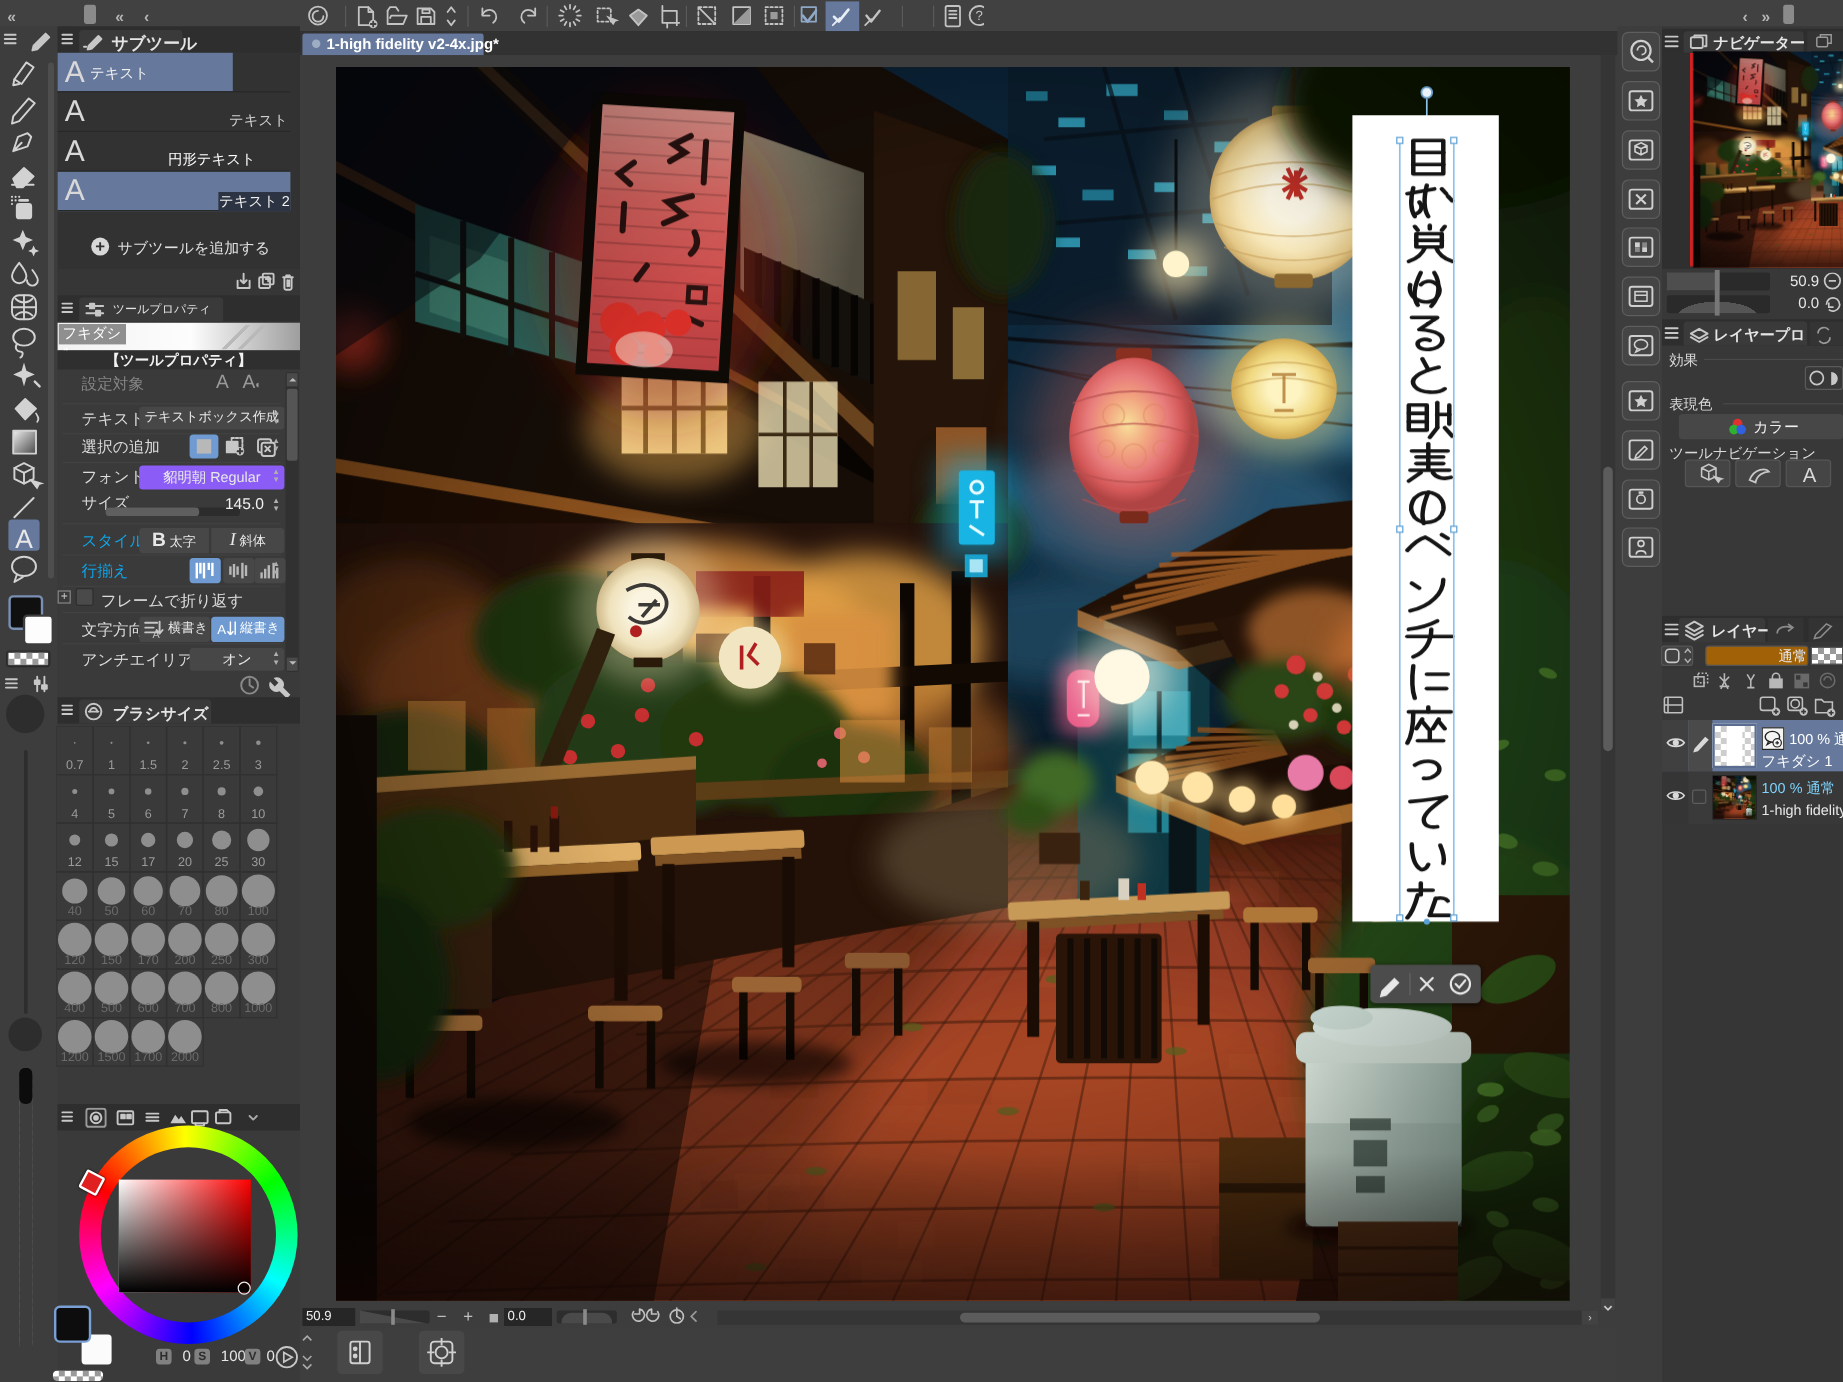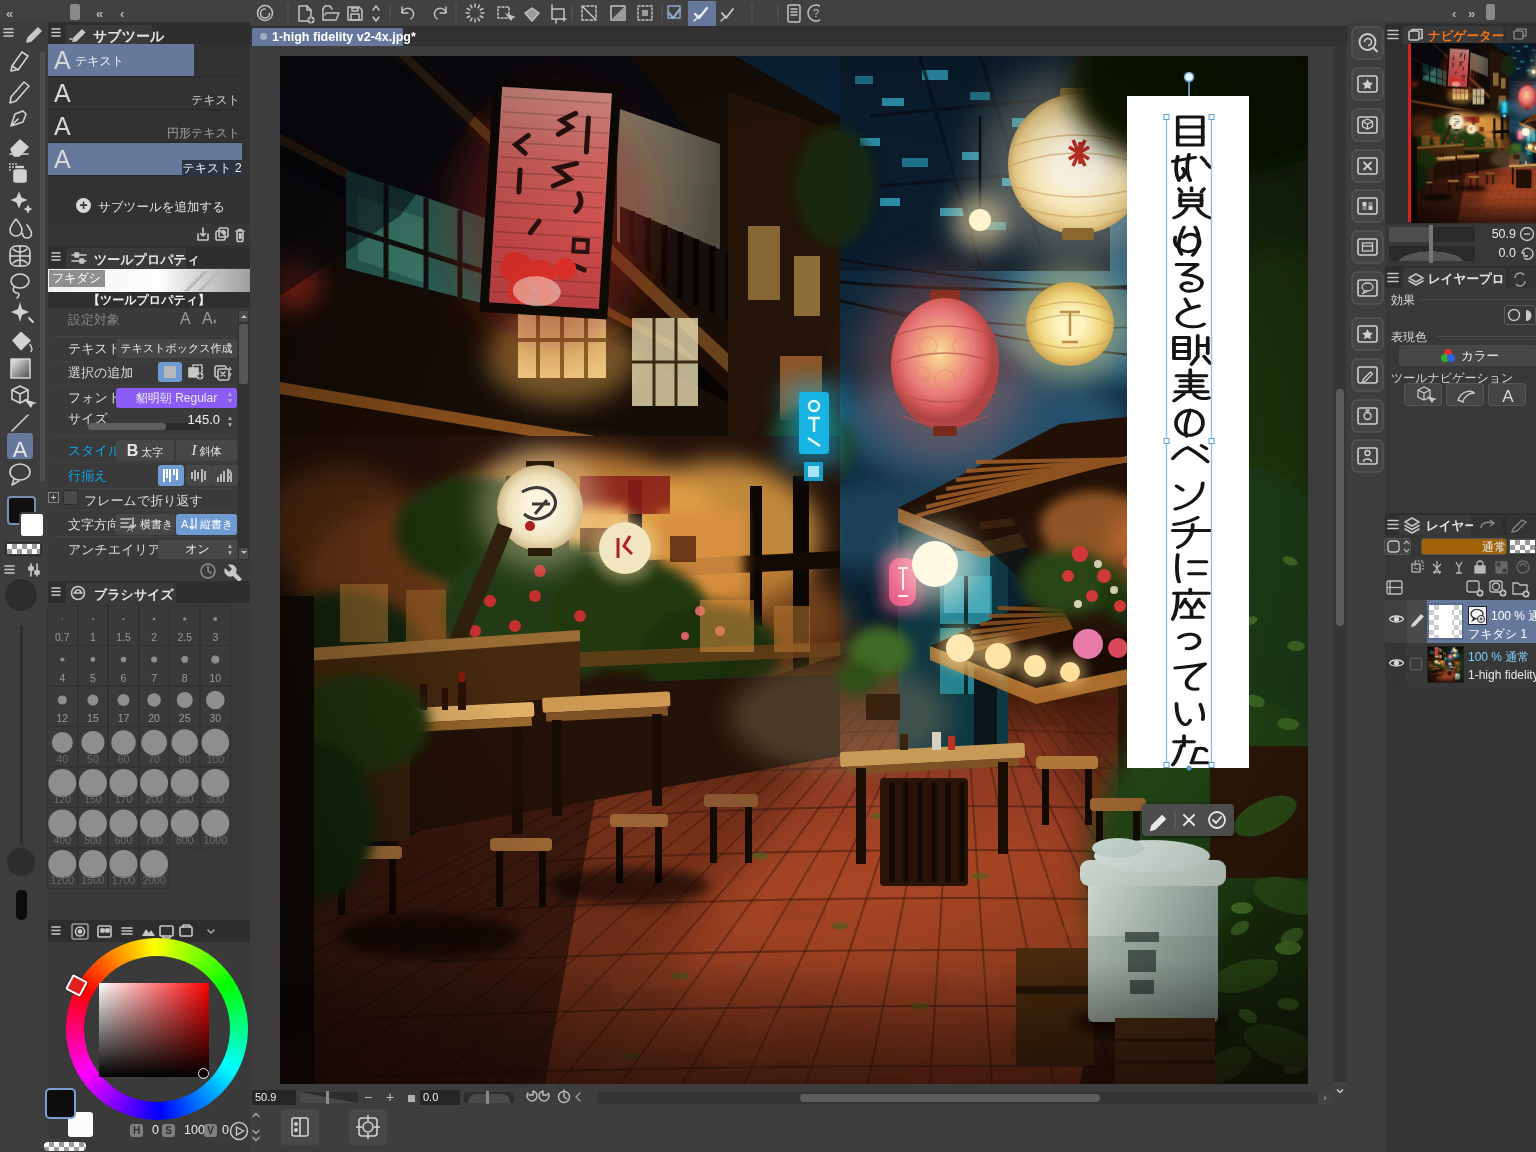--- a/index.html
+++ b/index.html
@@ -173,21 +173,21 @@
 <div class="ab" style="left:54px;top:46px;width:24px;height:28px;color:#d8d8d8;font-size:25px;font-family:'Liberation Sans'">A</div>
 <div class="ab" style="left:48px;top:76px;width:194px;height:1px;background:#282828"></div>
 <div class="ab" style="left:54px;top:79px;width:24px;height:28px;color:#d8d8d8;font-size:25px;font-family:'Liberation Sans'">A</div>
 <div class="ab" style="left:48px;top:109px;width:194px;height:1px;background:#282828"></div>
 <div class="ab" style="left:54px;top:112px;width:24px;height:28px;color:#d8d8d8;font-size:25px;font-family:'Liberation Sans'">A</div>
 <div class="ab" style="left:48px;top:142px;width:194px;height:1px;background:#282828"></div>
 <div class="ab" style="left:54px;top:145px;width:24px;height:28px;color:#d8d8d8;font-size:25px;font-family:'Liberation Sans'">A</div>
 <div class="ab" style="left:48px;top:175px;width:194px;height:1px;background:#282828"></div>
 <div class="ab" style="left:75px;top:53px;color:#f0f0f0;font-size:12px">テキスト</div>
 <div class="ab" style="left:140px;top:92px;color:#d0d0d0;font-size:12px;width:100px;text-align:right">テキスト</div>
-<div class="ab" style="left:140px;top:125px;color:#a3a3a3;font-size:12px;width:100px;text-align:right">円形テキスト</div>
+<div class="ab" style="left:140px;top:125px;color:#ffffff;font-size:12px;width:100px;">円形テキスト</div>
 <div class="ab" style="left:182px;top:160px;width:60px;height:16px;background:#2c3342;color:#f0f0f0;font-size:12px;text-align:center">テキスト 2</div>
 <div class="ab" style="left:76px;top:198px;width:15px;height:15px;background:#d8d8d8;border-radius:50%;color:#333;font-size:14px;font-weight:bold;text-align:center;line-height:14px">+</div>
 <div class="ab" style="left:98px;top:199px;color:#e0e0e0;font-size:12.5px">サブツールを追加する</div>
 <div class="ab" style="left:48px;top:224px;width:202px;height:22px;background:#363636"></div>
 <svg class="ab" style="left:196px;top:226px" width="52" height="18" viewBox="0 0 52 18">
     <g class="ic" stroke-width="1.3">
 <path d="M2 8v6h10v-6M7 2v8M4.5 7.5L7 10l2.5-2.5"></path>
 <rect x="20" y="5" width="9" height="9" rx="1"></rect>
       <rect x="23" y="2" width="9" height="9" rx="1"></rect>
       <path d="M27.5 4.5v4M25.5 6.5h4"></path>
@@ -197,21 +197,21 @@
 <div class="ab" style="left:48px;top:246px;width:202px;height:22px;background:#2e2e2e"></div>
 <div class="ab" style="left:66px;top:248px;width:120px;height:20px;background:#3a3a3a;border-radius:3px 3px 0 0"></div>
 <svg class="ab" style="left:50px;top:250px" width="40" height="16" viewBox="0 0 40 16">
     <g class="ic" stroke-width="1.3">
       <path d="M2 3h8M2 6.5h8M2 10h8"></path>
       <path d="M22 5h14M22 11h14"></path>
       <rect x="25" y="3" width="3.5" height="4" fill="#c7c7c7"></rect>
       <rect x="30" y="9" width="3.5" height="4" fill="#c7c7c7"></rect>
     </g>
   </svg>
-<div class="ab" style="left:94px;top:251px;color:#e4e4e4;font-size:13px;font-weight:bold">ツールプロパティ</div>
+<div class="ab" style="left:94px;top:251px;color:#e4e4e4;font-size:10px;font-weight:normal">ツールプロパティ</div>
 <div class="ab" style="left:48px;top:269px;width:202px;height:23px;background:linear-gradient(90deg,#f2f2f2,#fdfdfd 55%,#9e9e9e)">
     <div class="ab" style="left:120px;top:2px;width:70px;height:20px;background:linear-gradient(135deg,transparent 40%,#b9b9b9 40% 45%,transparent 45% 55%,#b9b9b9 55% 60%,transparent 60%)"></div>
   </div>
 <div class="ab" style="left:49px;top:270px;width:56px;height:17px;background:#8f8f8f;color:#fff;font-size:12px;padding-left:3px">フキダシ 1</div>
 <div class="ab" style="left:48px;top:292px;width:202px;height:16px;background:#2f2f2f;color:#f2f2f2;font-size:12px;text-align:center;font-weight:bold">【ツールプロパティ】</div>
 <div class="ab" style="left:48px;top:308px;width:202px;height:274px;background:#3a3a3a"></div>
 <div class="ab" style="left:238px;top:310px;width:11px;height:250px;background:#313131;border-radius:2px"></div>
 <div class="ab" style="left:239px;top:311px;width:9px;height:11px;background:#4a4a4a">
     <div style="width:0;height:0;border:3px solid transparent;border-bottom-color:#bbb;margin:1px auto"></div>
   </div>
@@ -1436,21 +1436,21 @@
     <g class="ic" stroke-width="1.2">
       <path d="M2 2.5h10M2 6.5h10M2 10.5h10"></path>
     </g>
   </svg>
 <svg class="ab" style="left:1408px;top:28px" width="16" height="14" viewBox="0 0 16 14">
     <g class="ic" stroke-width="1.2">
       <rect x="1" y="3" width="10" height="9" rx="1.5"></rect>
       <path d="M4 3V1.5h10v9H12.5"></path>
     </g>
   </svg>
-<div class="ab" style="left:1428px;top:28px;color:#f97316;font-size:12.5px;font-weight:bold">ナビゲーター</div>
+<div class="ab" style="left:1428px;top:28px;color:#e5e5e5;font-size:12.5px;font-weight:bold">ナビゲーター</div>
 <div class="ab" style="left:1506px;top:26px;width:30px;height:18px;background:#343434"><svg width="30" height="18">
       <g stroke="#9a9a9a" fill="none" stroke-width="1.2">
         <rect x="8" y="5" width="9" height="8" rx="1"></rect>
         <path d="M11 5V3h9v7h-3"></path>
       </g>
     </svg></div>
 <div class="ab" style="left:1385px;top:44px;width:151px;height:180px;background:#2f2f2f"></div>
 <div class="ab" style="left:1408px;top:44px;width:3px;height:178px;background:#d42020;z-index:1"></div>
 <svg class="ab" style="left:1411px;top:43px" width="125" height="180" viewBox="0 0 714 1028" preserveAspectRatio="xMinYMin slice">
     <use href="#photoG"></use>

